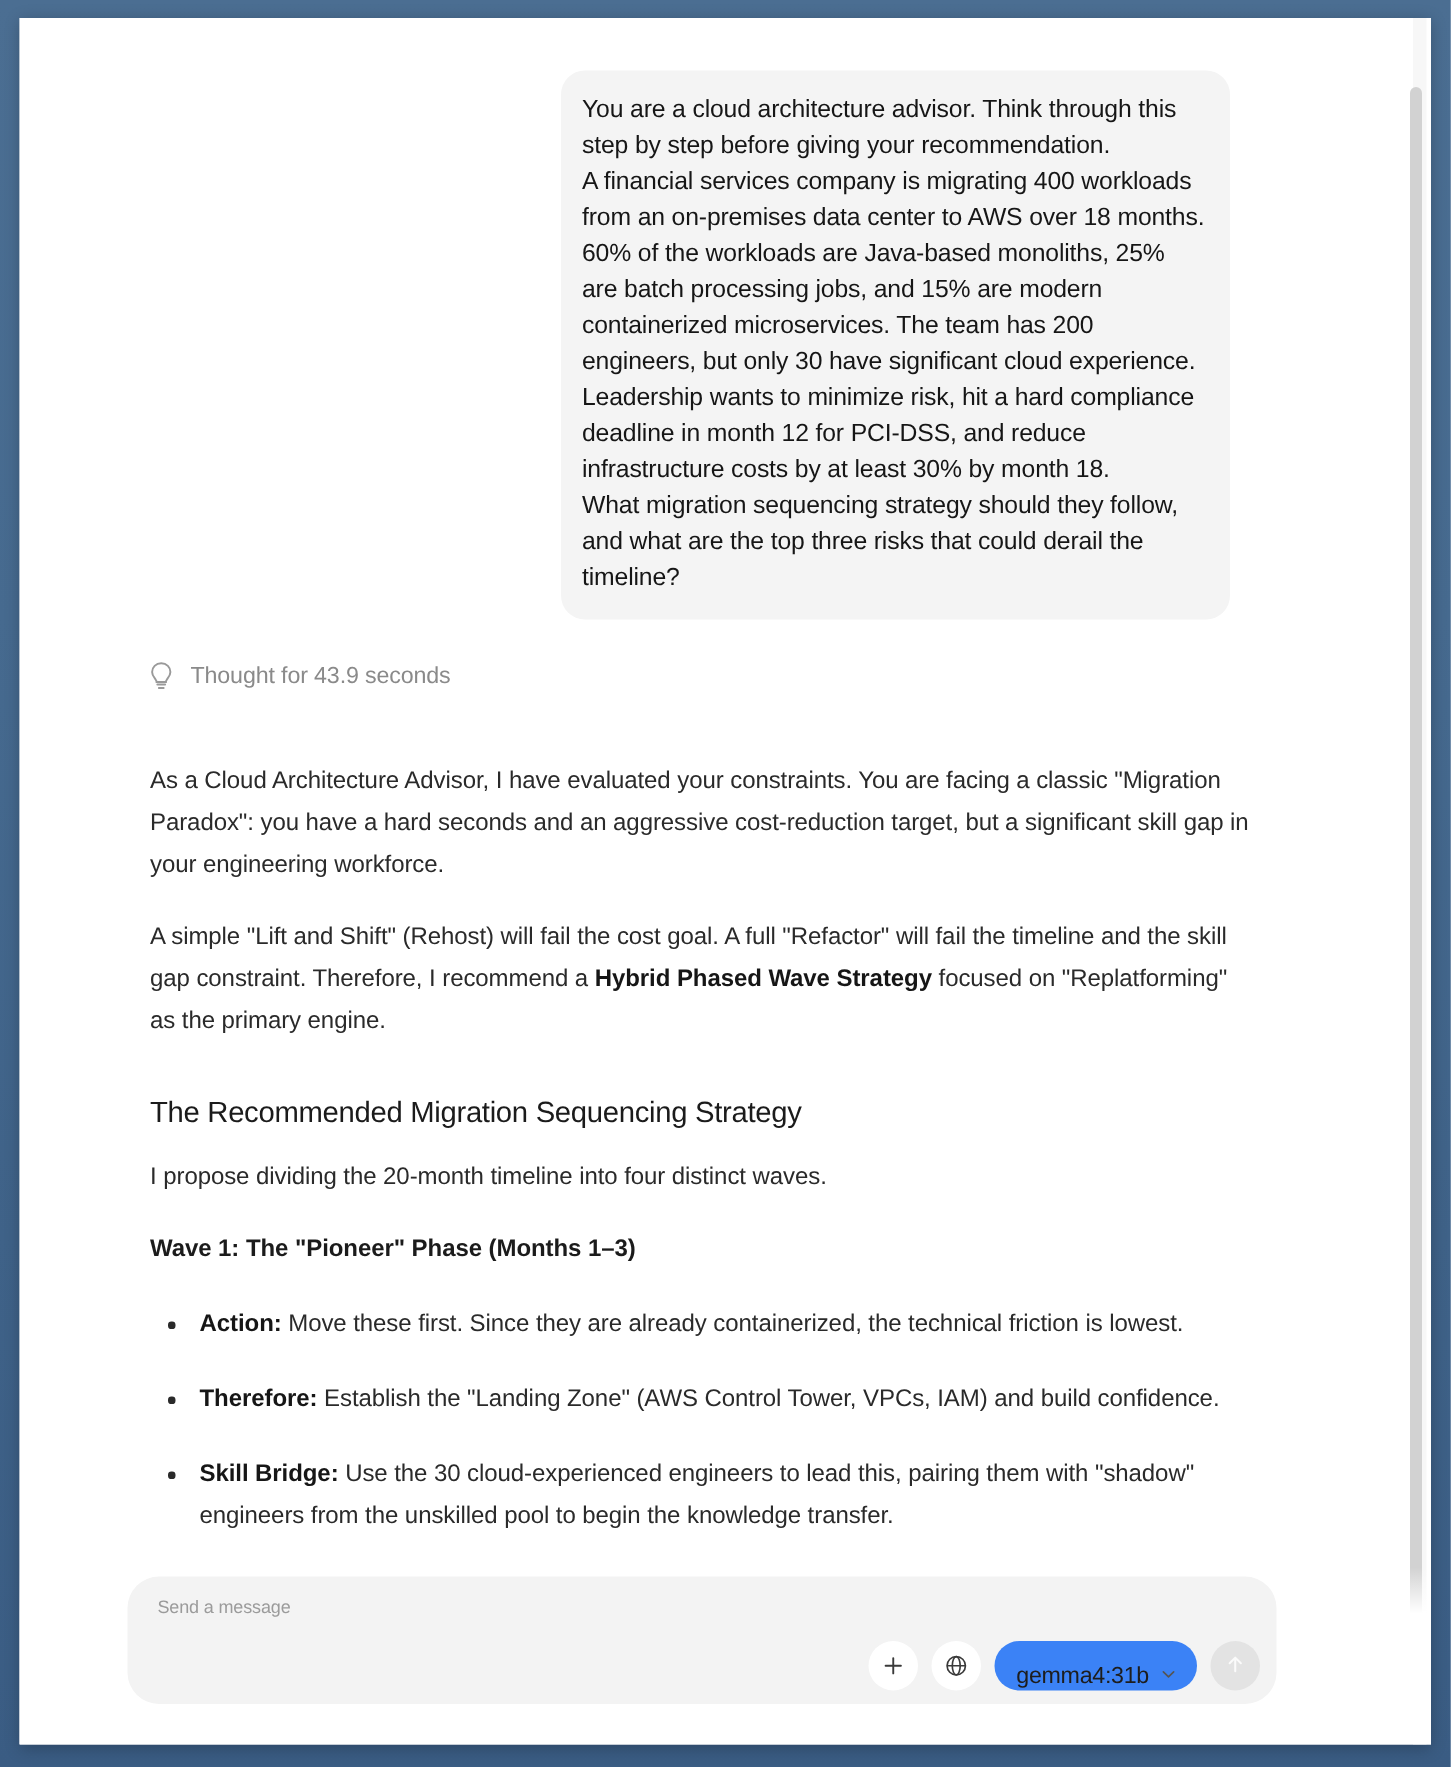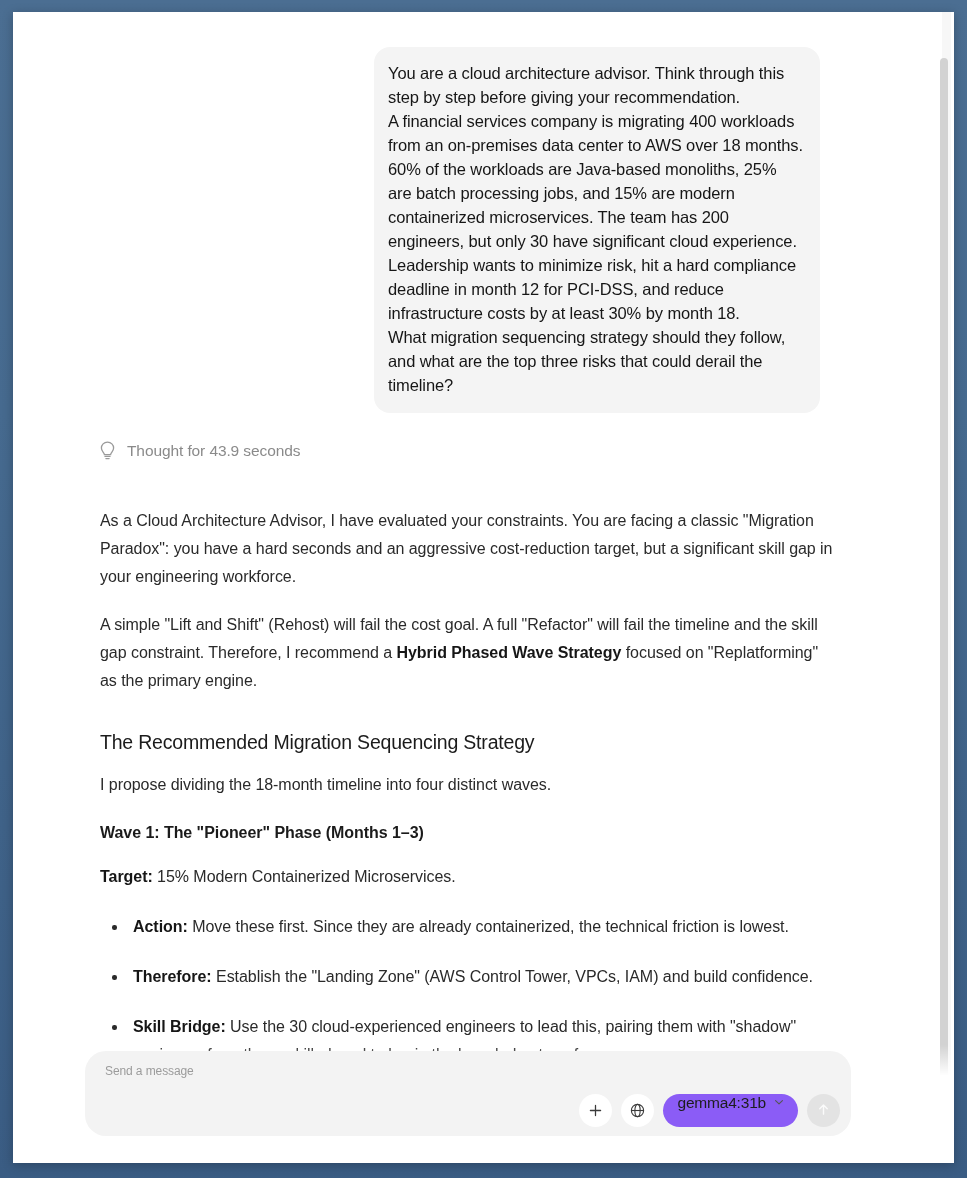--- a/index.html
+++ b/index.html
@@ -191,23 +191,23 @@
     align-items: center;
     justify-content: center;
     border: none;
     padding: 0;
     cursor: pointer;
   }
   .round-btn svg { display: block; }
   .model-pill {
     height: 33px;
     border-radius: 17px;
-    background: #8b5cf6;
-    display: flex;
-    align-items: flex-start;
+    background: #3b82f6;
+    display: flex;
+    align-items: flex-end;
     gap: 7px;
     padding: 0 13px 0 15px;
     cursor: pointer;
     font-size: 15.5px;
     color: #1d1d1d;
     letter-spacing: -0.2px;
   }
   .send-btn {
     width: 33px;
     height: 33px;
@@ -270,25 +270,24 @@
       </div>
 
       <div class="answer">
 
         <p>As a Cloud Architecture Advisor, I have evaluated your constraints. You are facing a classic "Migration Paradox": you have a hard seconds and an aggressive cost-reduction target, but a significant skill gap in your engineering workforce.</p>
 
         <p><span>A simple "Lift and Shift" (Rehost) will fail the cost goal. A full "Refactor" will fail the timeline and the skill gap constraint. Therefore, I recommend a </span><b>Hybrid Phased Wave Strategy</b><span> focused on "Replatforming" as the primary engine.</span></p>
 
         <h3>The Recommended Migration Sequencing Strategy</h3>
 
-        <p>I propose dividing the 18-month timeline into four distinct waves.</p>
+        <p>I propose dividing the 20-month timeline into four distinct waves.</p>
 
         <p class="sub">Wave 1: The "Pioneer" Phase (Months 1–3)</p>
 
-        <p><b>Target:</b><span> 15% Modern Containerized Microservices.</span></p>
 
         <ul>
           <li><b>Action:</b><span> Move these first. Since they are already containerized, the technical friction is lowest.</span></li>
           <li><b>Therefore:</b><span> Establish the "Landing Zone" (AWS Control Tower, VPCs, IAM) and build confidence.</span></li>
           <li><b>Skill Bridge:</b><span> Use the 30 cloud-experienced engineers to lead this, pairing them with "shadow" engineers from the unskilled pool to begin the knowledge transfer.</span></li>
         </ul>
 
         <div class="bottom-spacer"></div>
       </div>
 

